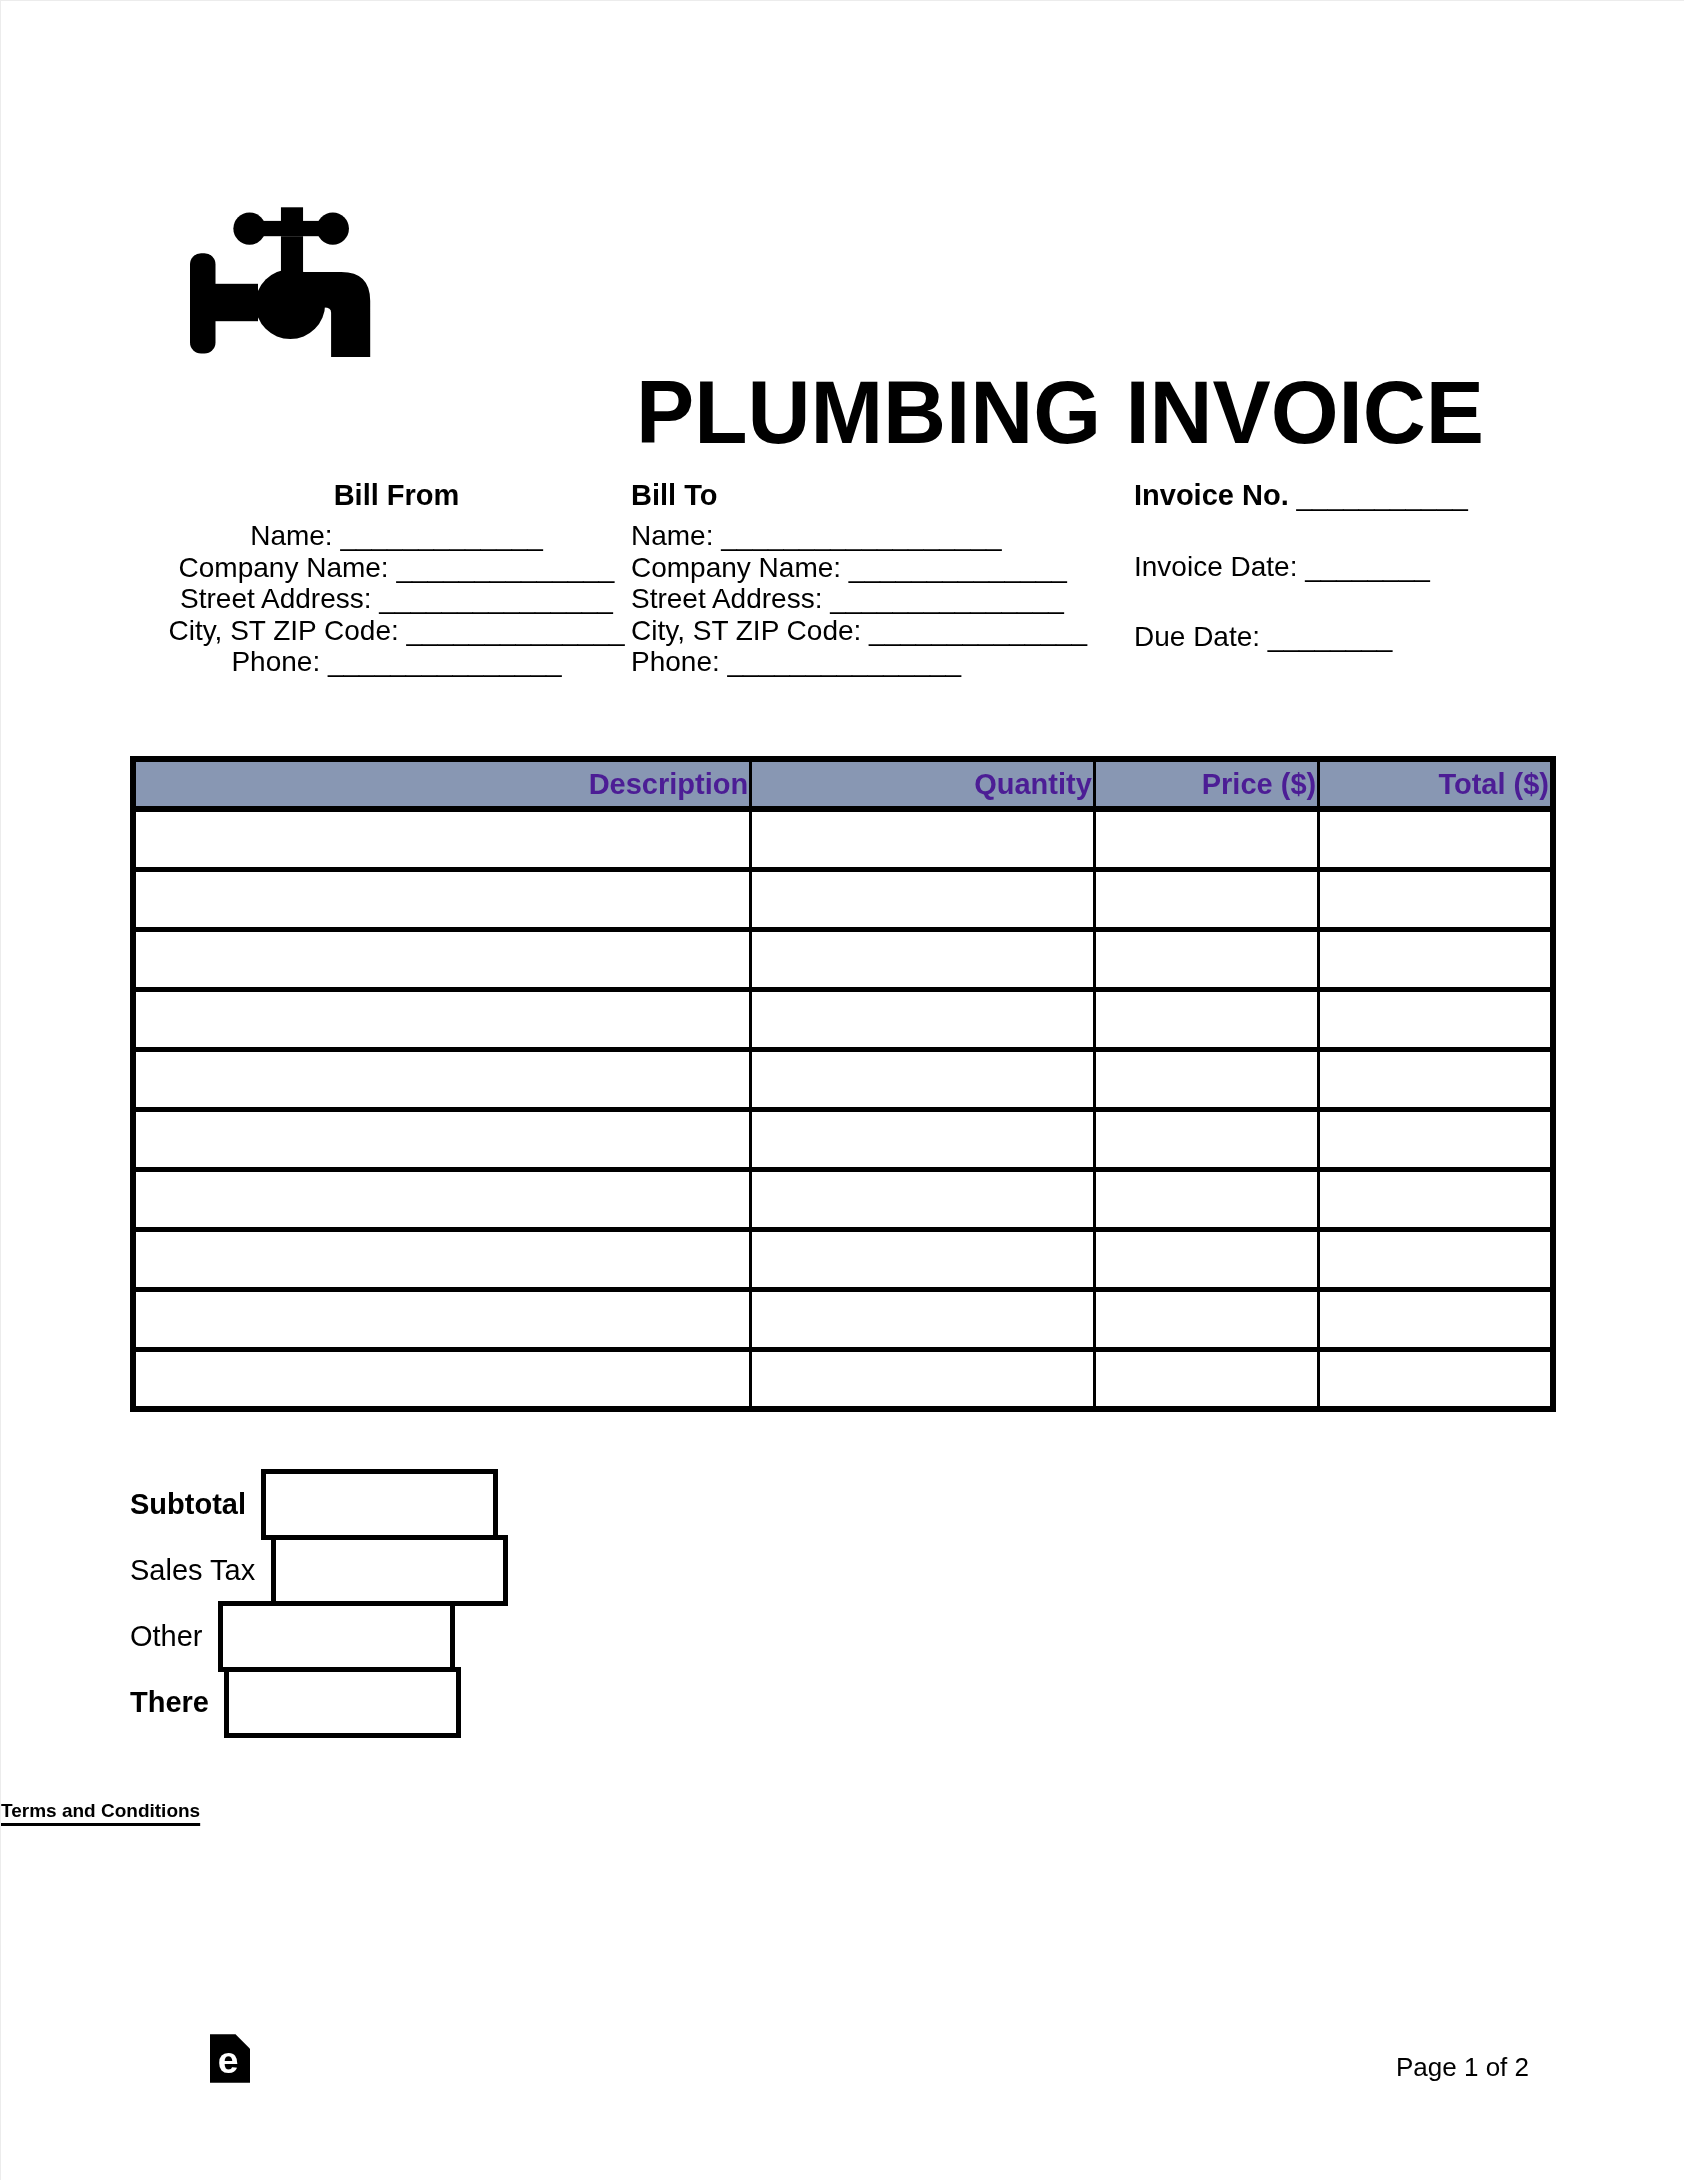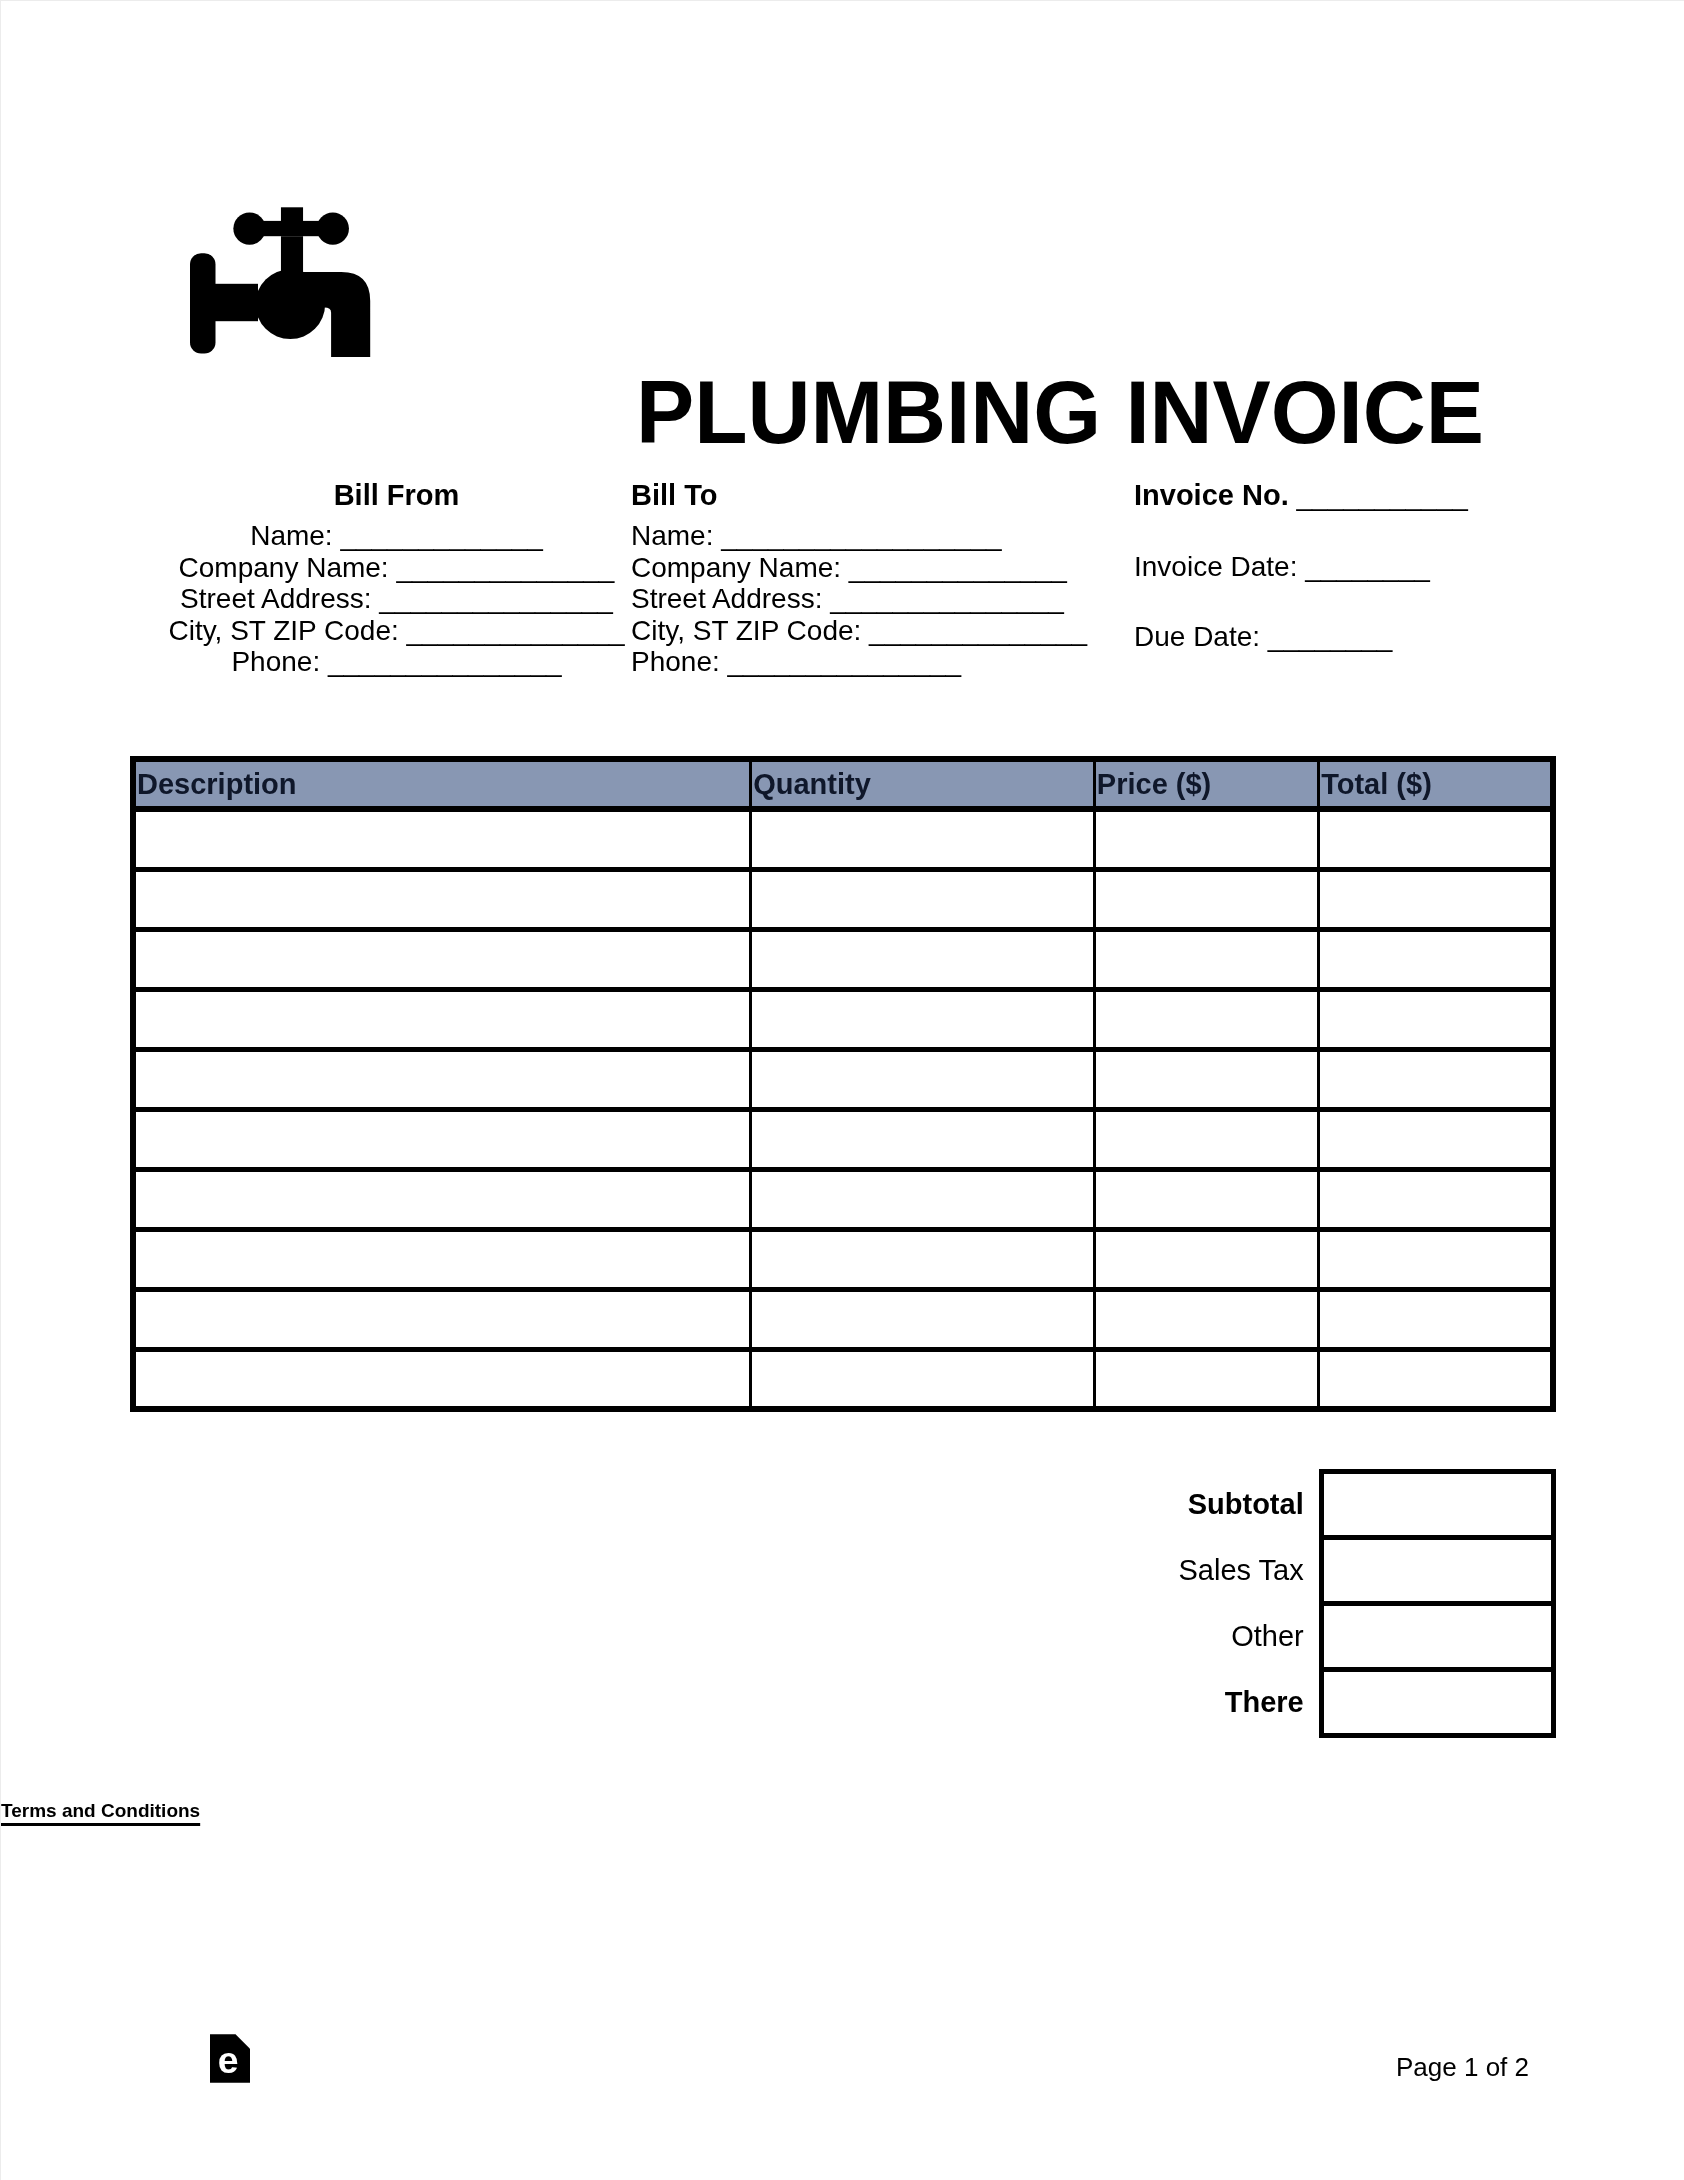--- a/index.html
+++ b/index.html
@@ -33,35 +33,35 @@
   .meta-line .lbl-bold { font-weight:700; font-size:29px; }
   .field-line { white-space:nowrap; }
 
   
   table.items {
     position:absolute; left:129px; top:755px; width:1426px;
     border-collapse:collapse; table-layout:fixed;
     border:6px solid #000;
   }
   table.items th {
-    background:#8897B3; color:#0f172a;
+    background:#8897B3; color:#4c1d95;
     font-size:29px; font-weight:700;
-    height:50px; text-align:left; vertical-align:middle;
+    height:50px; text-align:right; vertical-align:middle;
     border:3.4px solid #000; border-top-width:6px; border-bottom-width:6px;
   }
   table.items td {
     height:60px; background:#ffffff;
     border:3.4px solid #000; border-top-width:5.1px; border-bottom-width:5.1px;
   }
   .col-desc { width:43.5%; } .col-qty { width:24.2%; }
   .col-price { width:15.8%; } .col-total { width:16.5%; }
 
   
   .totals { position:absolute; left:129px; top:1468px; width:1426px; }
-  .total-row { display:flex; justify-content:flex-end; align-items:center; height:71px; }
+  .total-row { display:flex; align-items:center; height:71px; }
   .total-row + .total-row { margin-top:-5.1px; }
   .total-label { font-size:29px; padding-right:15.3px; }
   .total-label.bold { font-weight:700; }
   .total-box { width:237px; height:100%; border:5.1px solid #000; background:#fff; }
 
   
   .terms-heading {
     position:absolute; left:0; top:1799px; width:100%;
     text-align:left; font-size:19px; font-weight:700;
   }

